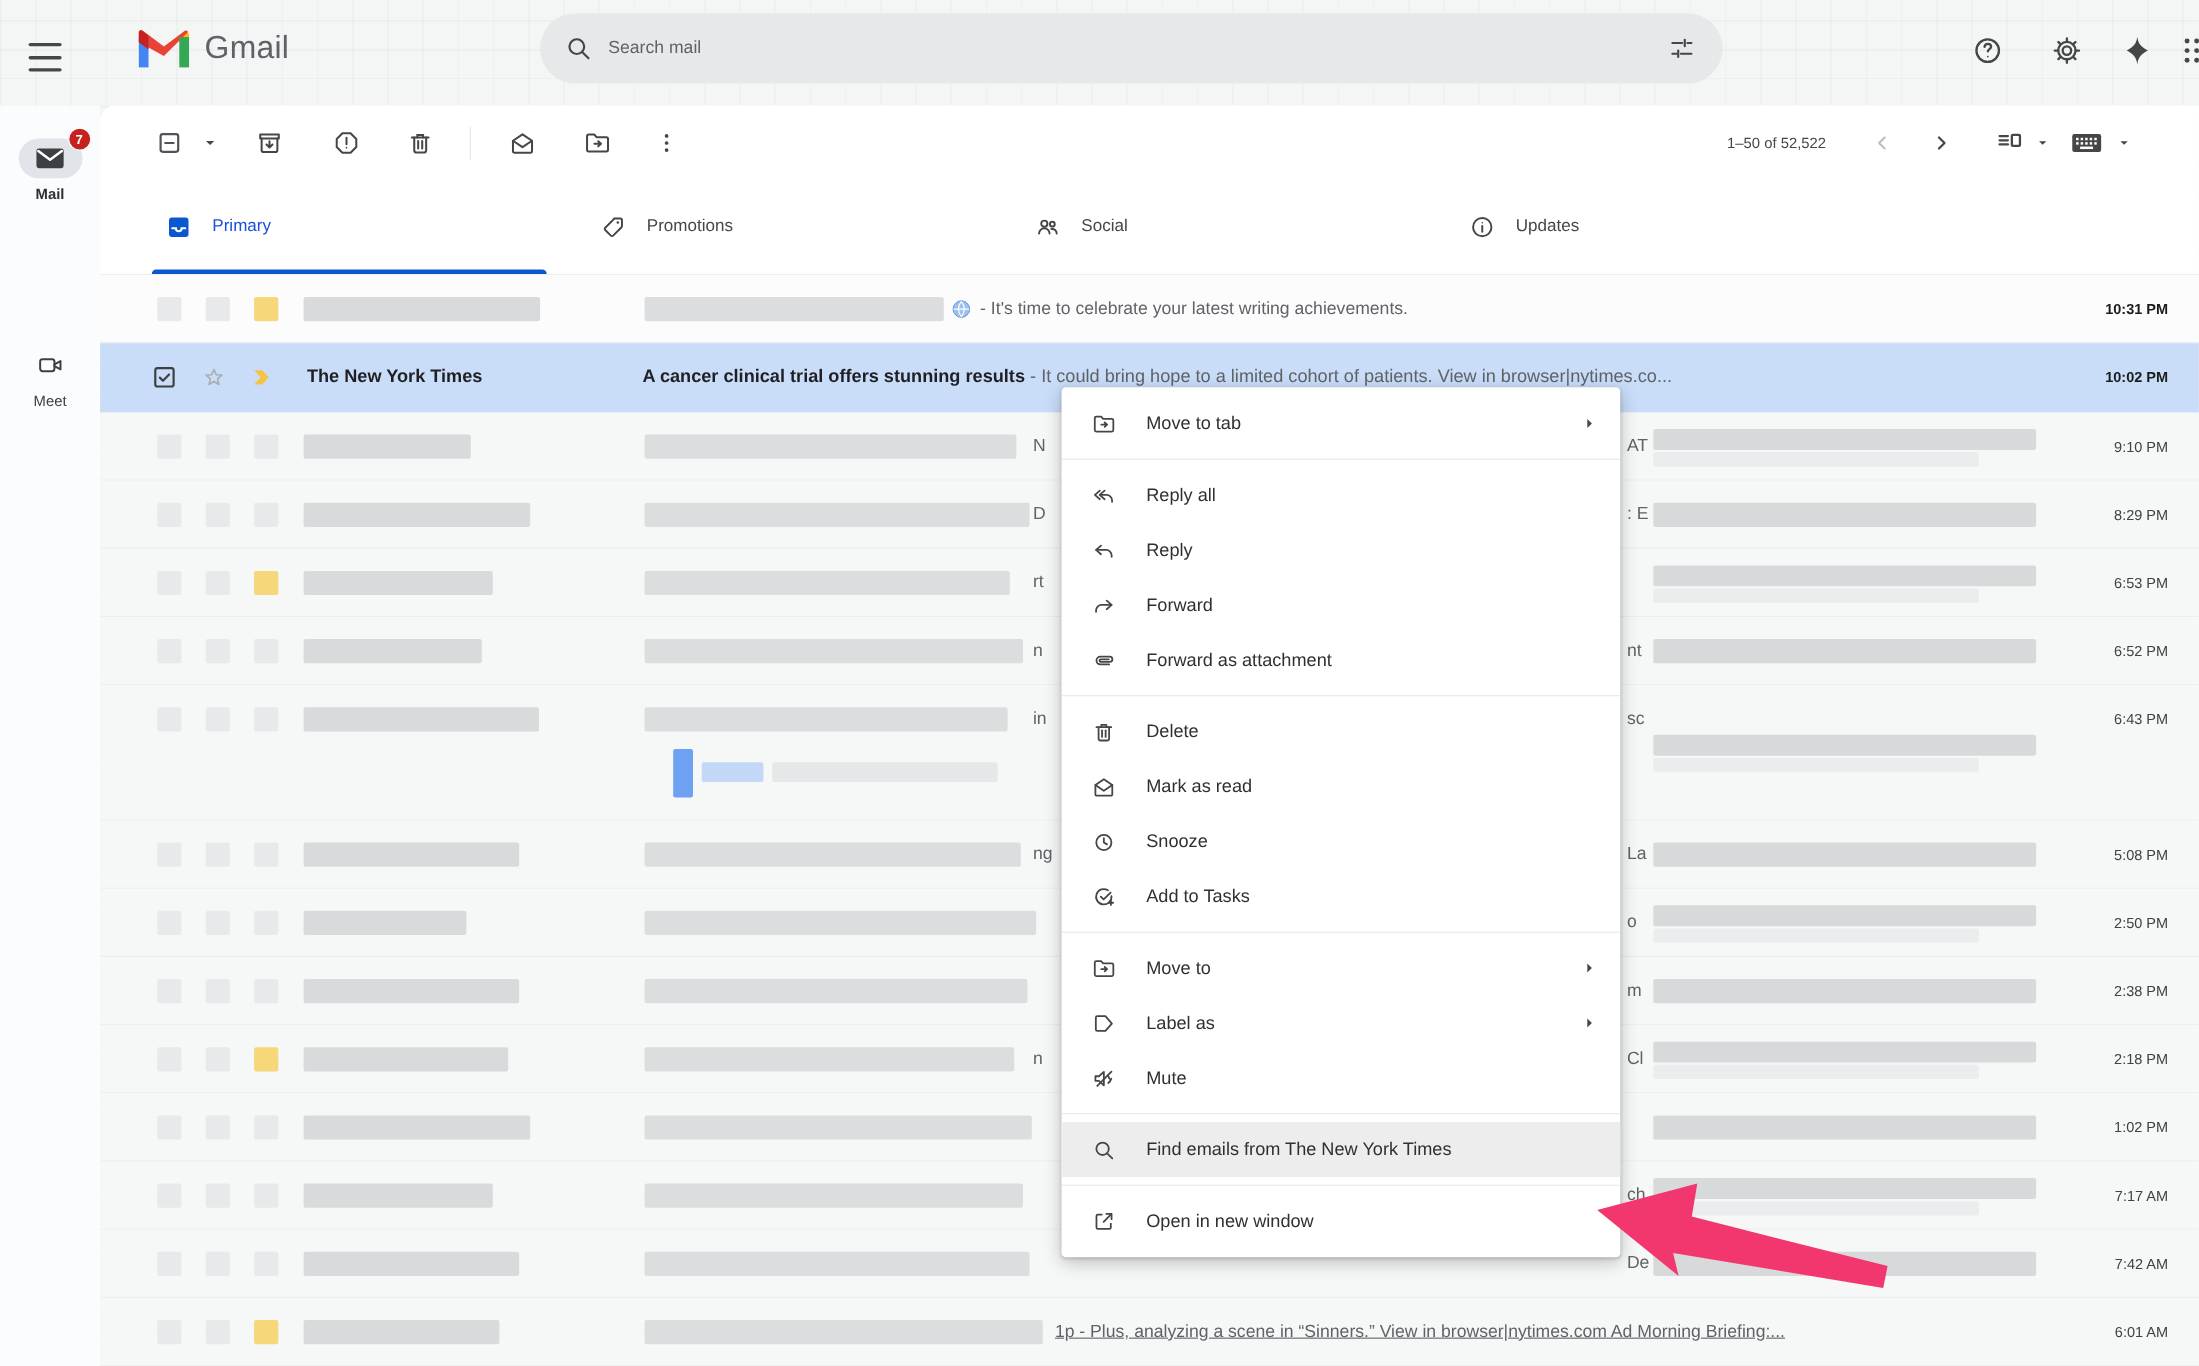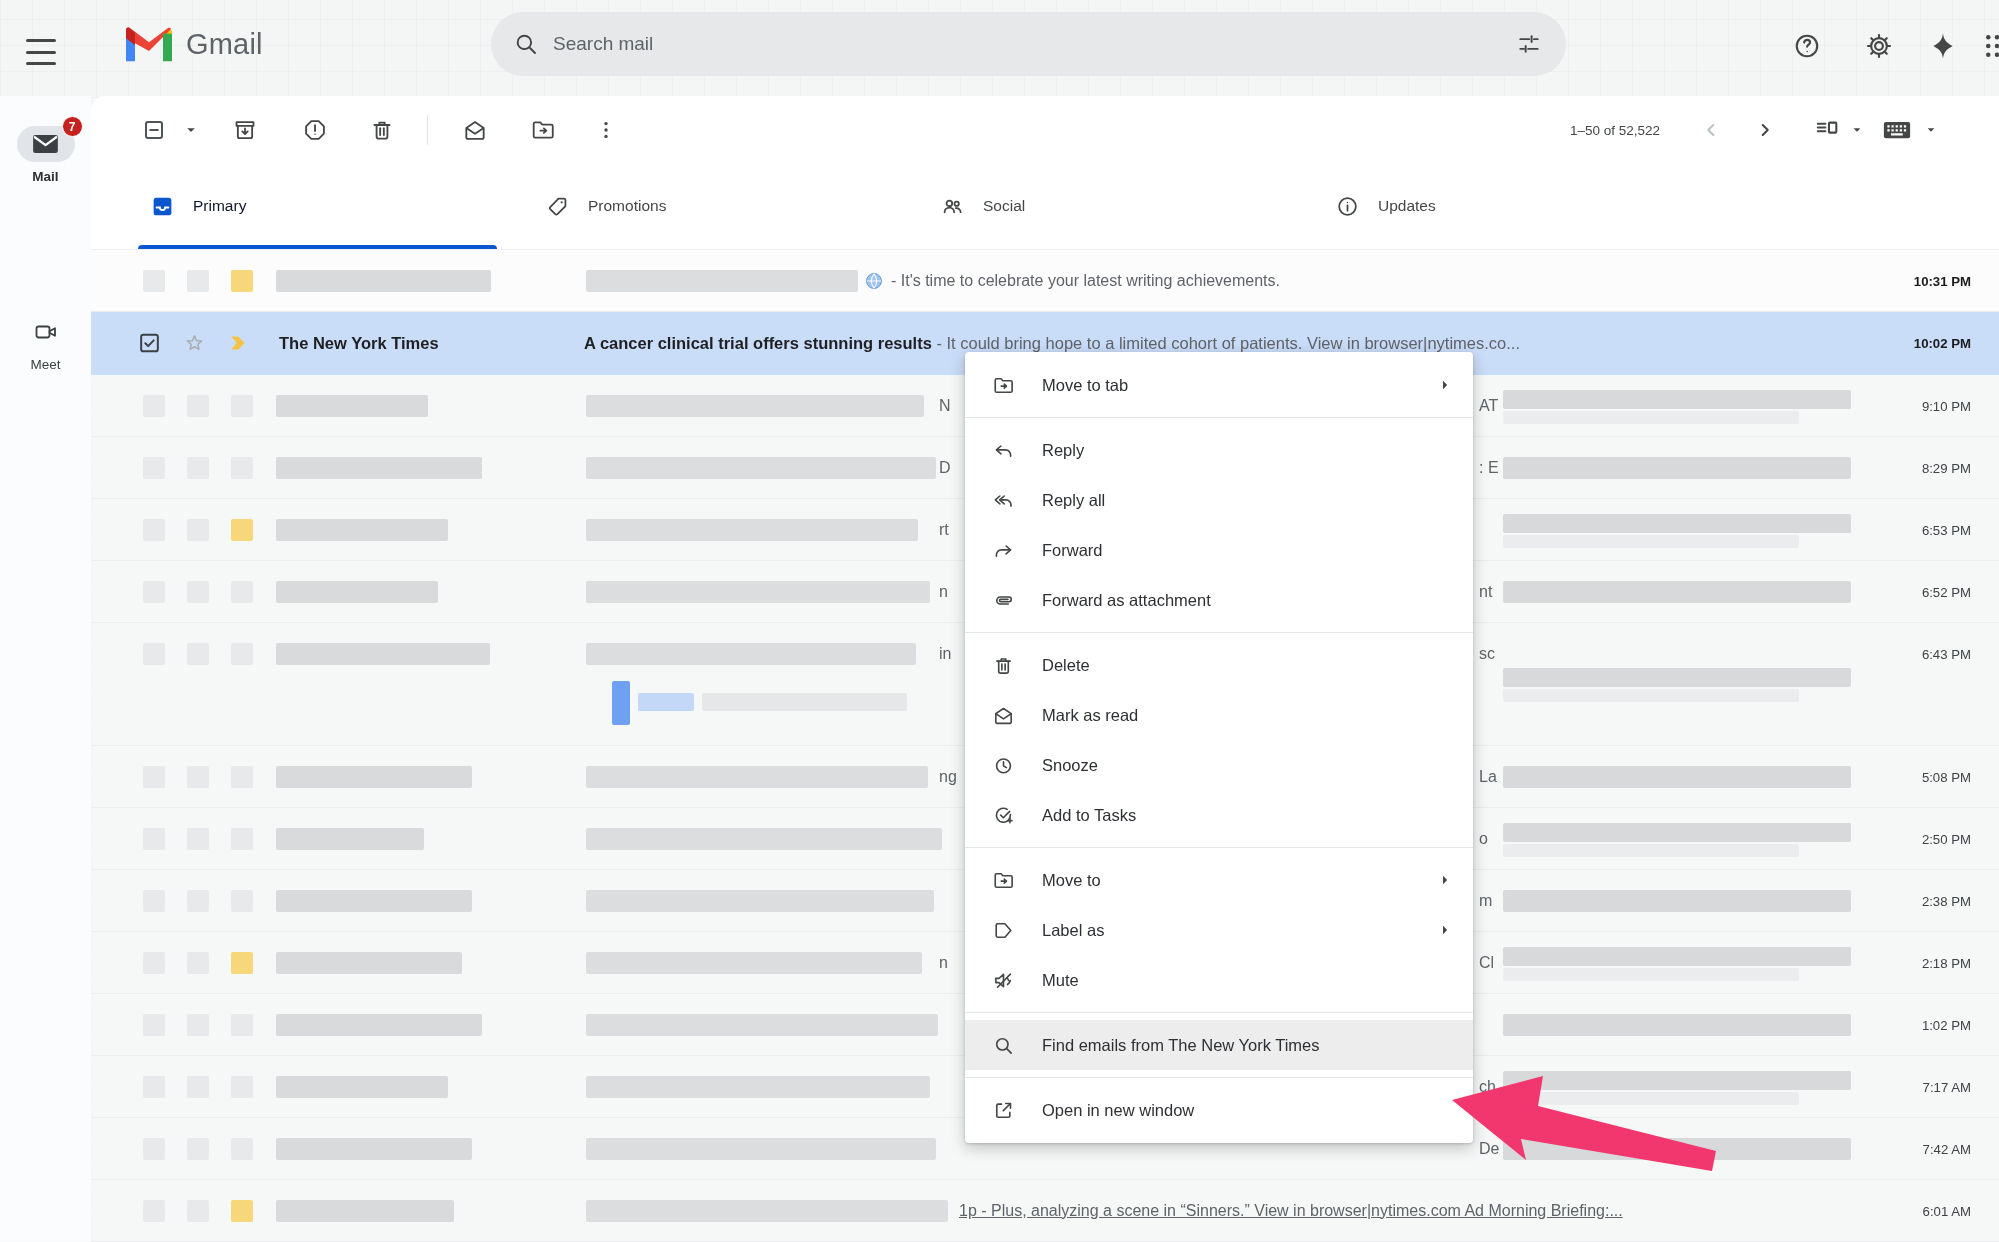--- a/index.html
+++ b/index.html
@@ -14,21 +14,21 @@
   }
   svg { display:block; }
 
   
   .header { position:absolute; left:0; top:0; width:1999px; height:96px; }
   .hamburger { position:absolute; left:24px; top:38px; width:34px; height:28px; display:flex; flex-direction:column; justify-content:space-between; padding:1px 2px; cursor:pointer; }
   .hamburger i { display:block; height:3px; background:#444746; border-radius:2px; }
   .logo { position:absolute; left:126px; top:26px; display:flex; align-items:center; gap:14px; }
   .logo-text { font-size:29px; color:#5f6368; letter-spacing:0.2px; }
   .searchbar { position:absolute; left:491px; top:12px; width:1075px; height:64px; background:#e7e8e9; border-radius:32px; display:flex; align-items:center; padding:0 24px 0 22px; }
-  .searchbar .q-text { font-size:19px; color:#5f6368; margin-left:14px; flex:1; }
+  .searchbar .q-text { font-size:16px; color:#5f6368; margin-left:14px; flex:1; }
   .hdr-ic { position:absolute; top:27px; width:38px; height:38px; display:flex; align-items:center; justify-content:center; cursor:pointer; }
 
   
   .rail { position:absolute; left:0; top:96px; width:91px; bottom:0; background:rgba(251,252,253,0.92); }
   .rail-item { position:absolute; left:0; width:91px; display:flex; flex-direction:column; align-items:center; cursor:pointer; }
   .rail-pill { position:relative; width:58px; height:36px; border-radius:18px; display:flex; align-items:center; justify-content:center; }
   .rail-pill.active { background:#e1e4e9; }
   .badge { position:absolute; right:-8px; top:-10px; min-width:21px; height:21px; border-radius:11px; background:#c5221f; border:1.5px solid #fdfdfd; color:#fff; font-size:12px; font-weight:bold; display:flex; align-items:center; justify-content:center; padding:0 4px; }
   .rail-label { margin-top:7px; font-size:13.5px; color:#2d2f31; font-weight:bold; }
   .rail-label.thin { font-weight:normal; color:#3c4043; }
@@ -38,21 +38,21 @@
   .toolbar { position:absolute; left:0; top:0; right:0; height:67px; }
   .tb { position:absolute; top:50%; transform:translateY(-50%); display:flex; align-items:center; justify-content:center; width:36px; height:36px; cursor:pointer; }
   .tb-divider { position:absolute; top:50%; transform:translateY(-50%); left:336px; width:1px; height:30px; background:#e3e4e5; }
   .pg-count { position:absolute; left:1479px; top:50%; transform:translateY(-50%); font-size:13.5px; color:#444746; }
 
   
   .tabs { position:absolute; left:0; top:67px; right:0; height:87px; border-bottom:1px solid #eceef0; }
   .tab { position:absolute; top:0; height:100%; width:395px; display:flex; align-items:center; cursor:pointer; }
   .tab .t-ic { margin-left:30px; }
   .tab .t-label { margin-left:18px; font-size:15.5px; font-weight:500; color:#444746; }
-  .tab.sel .t-label { color:#0f172a; }
+  .tab.sel .t-label { color:#1d4ed8; }
   .tab .underline { display:none; }
   .tab.sel .underline { display:block; position:absolute; left:18px; bottom:0; width:359px; height:4px; background:#0b57d0; border-radius:4px 4px 0 0; }
 
   
   .list { position:absolute; left:0; top:154px; right:0; bottom:0; }
   .row { position:relative; border-bottom:1px solid #ebedee; background:#f6f7f7; }
   .row.r1 { background:#fcfcfd; }
   .row.sel { background:#c9dcf8; border-bottom-color:#c9dcf8; }
   .cc { position:absolute; top:50%; transform:translateY(-50%); }
   .blk { position:absolute; top:50%; transform:translateY(-50%); border-radius:2px; background:#e2e3e5; }
@@ -532,35 +532,35 @@
       <span class="subarr">
         <svg width="20" height="20" viewBox="0 0 24 24">
           <path d="M9.6 7l5 5-5 5z" fill="#444746"></path>
         </svg>
       </span>
     </div>
     <div class="mdiv"></div>
     <div class="mi">
       <span>
         <svg width="23" height="23" viewBox="0 0 24 24" fill="none" stroke="#444746" stroke-width="1.7" stroke-linecap="round" stroke-linejoin="round">
-          <path d="M9.3 7.3 4.6 11.4l4.7 4.1"></path>
-          <path d="M4.9 11.4h9.3a5.2 5.2 0 0 1 5.2 5.2v1.3"></path>
-        </svg>
-      </span>
-      <span class="mlabel">Reply</span>
-    </div>
-    <div class="mi">
-      <span>
-        <svg width="23" height="23" viewBox="0 0 24 24" fill="none" stroke="#444746" stroke-width="1.7" stroke-linecap="round" stroke-linejoin="round">
           <path d="M8.2 7.3 3.5 11.4l4.7 4.1"></path>
           <path d="M12.7 7.3 8 11.4l4.7 4.1"></path>
           <path d="M8.4 11.4h6.2a5.2 5.2 0 0 1 5.2 5.2v1.3"></path>
         </svg>
       </span>
       <span class="mlabel">Reply all</span>
+    </div>
+    <div class="mi">
+      <span>
+        <svg width="23" height="23" viewBox="0 0 24 24" fill="none" stroke="#444746" stroke-width="1.7" stroke-linecap="round" stroke-linejoin="round">
+          <path d="M9.3 7.3 4.6 11.4l4.7 4.1"></path>
+          <path d="M4.9 11.4h9.3a5.2 5.2 0 0 1 5.2 5.2v1.3"></path>
+        </svg>
+      </span>
+      <span class="mlabel">Reply</span>
     </div>
     <div class="mi">
       <span>
         <svg width="23" height="23" viewBox="0 0 24 24" fill="none" stroke="#444746" stroke-width="1.7" stroke-linecap="round" stroke-linejoin="round">
           <path d="M14.7 7.3l4.7 4.1-4.7 4.1"></path>
           <path d="M19.1 11.4H9.8a5.2 5.2 0 0 0-5.2 5.2v1.3"></path>
         </svg>
       </span>
       <span class="mlabel">Forward</span>
     </div>

